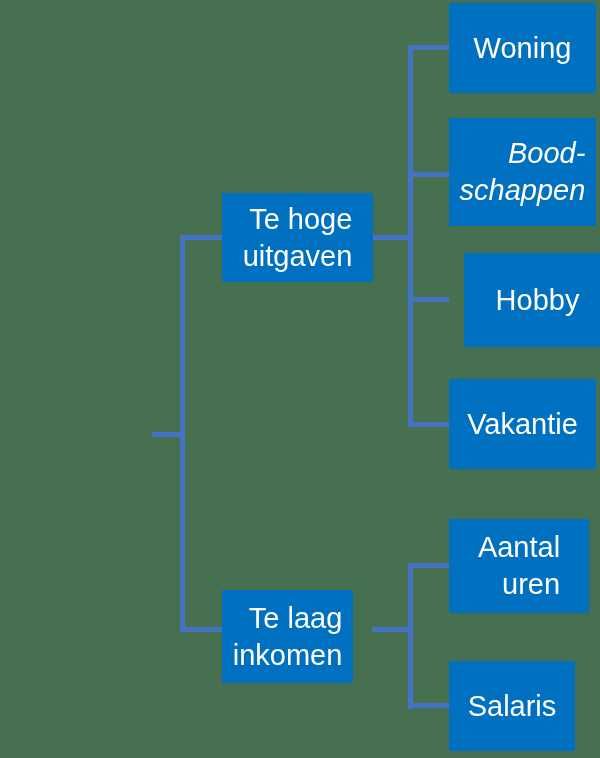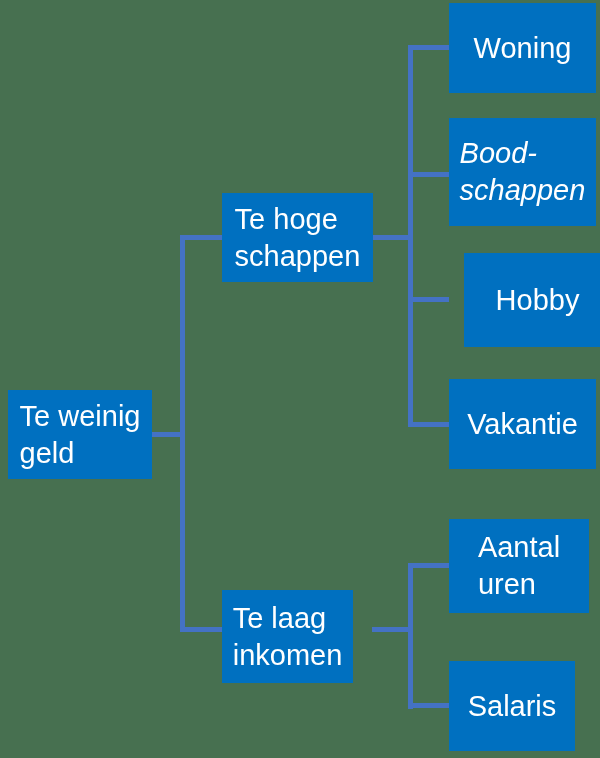--- a/index.html
+++ b/index.html
@@ -15,21 +15,21 @@
     overflow: hidden;
     font-family: "Liberation Sans", sans-serif;
   }
   .box {
     position: absolute;
     background: #0070C0;
     color: #FFFFFF;
     display: flex;
     align-items: center;
     justify-content: center;
-    text-align: left;
+    text-align: right;
     font-size: 29px;
     line-height: 37px;
     white-space: pre-line;
     box-sizing: border-box;
   }
   .line {
     position: absolute;
     background: #4472C4;
   }
   
@@ -73,25 +73,23 @@
   <div class="line ln-s1"></div>
   <div class="line ln-s2"></div>
   <div class="line ln-s3"></div>
   <div class="line ln-s4"></div>
 
   <div class="line ln-b2-bus3"></div>
   <div class="line ln-bus3"></div>
   <div class="line ln-s5"></div>
   <div class="line ln-s6"></div>
 
-  <div class="box node-root">Te weinig
-geld</div>
 
   <div class="box node-branch-1">Te hoge
-schappen</div>
+uitgaven</div>
 
   <div class="box node-branch-2">Te laag
 inkomen</div>
 
   <div class="box node-leaf-1">Woning</div>
 
   <div class="box node-leaf-2">Bood-
 schappen</div>
 
   <div class="box node-leaf-3">Hobby</div>

